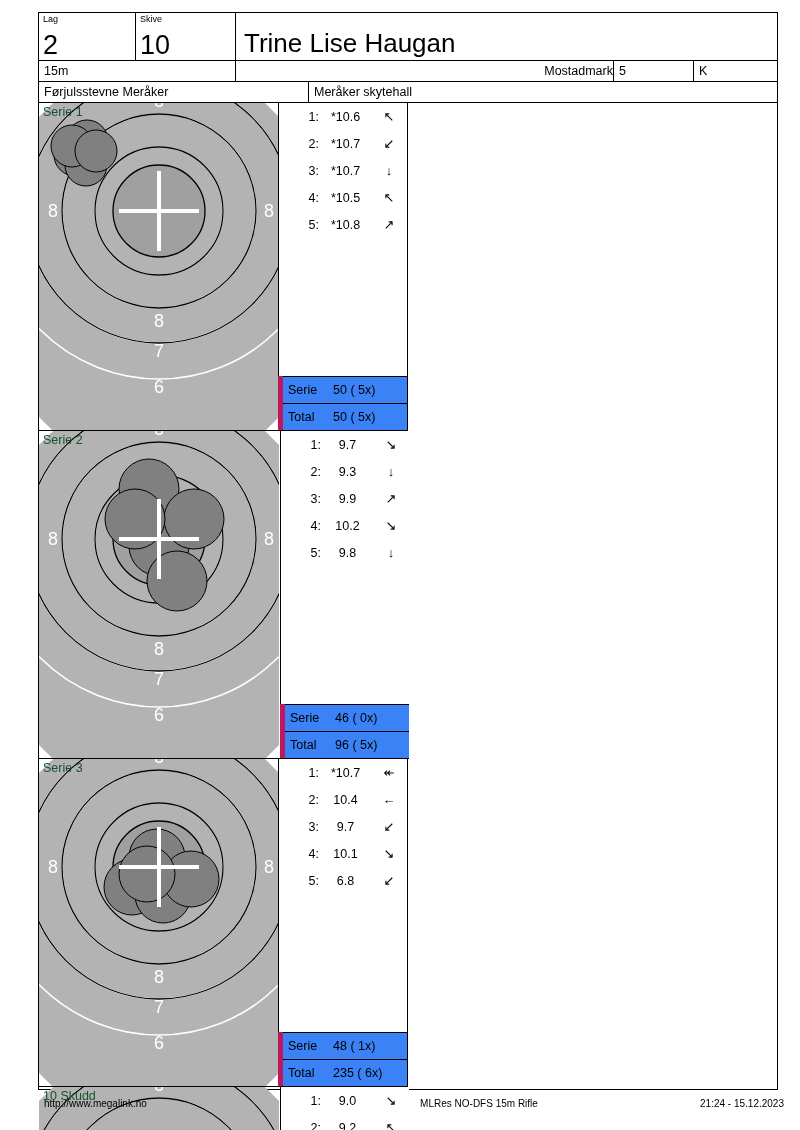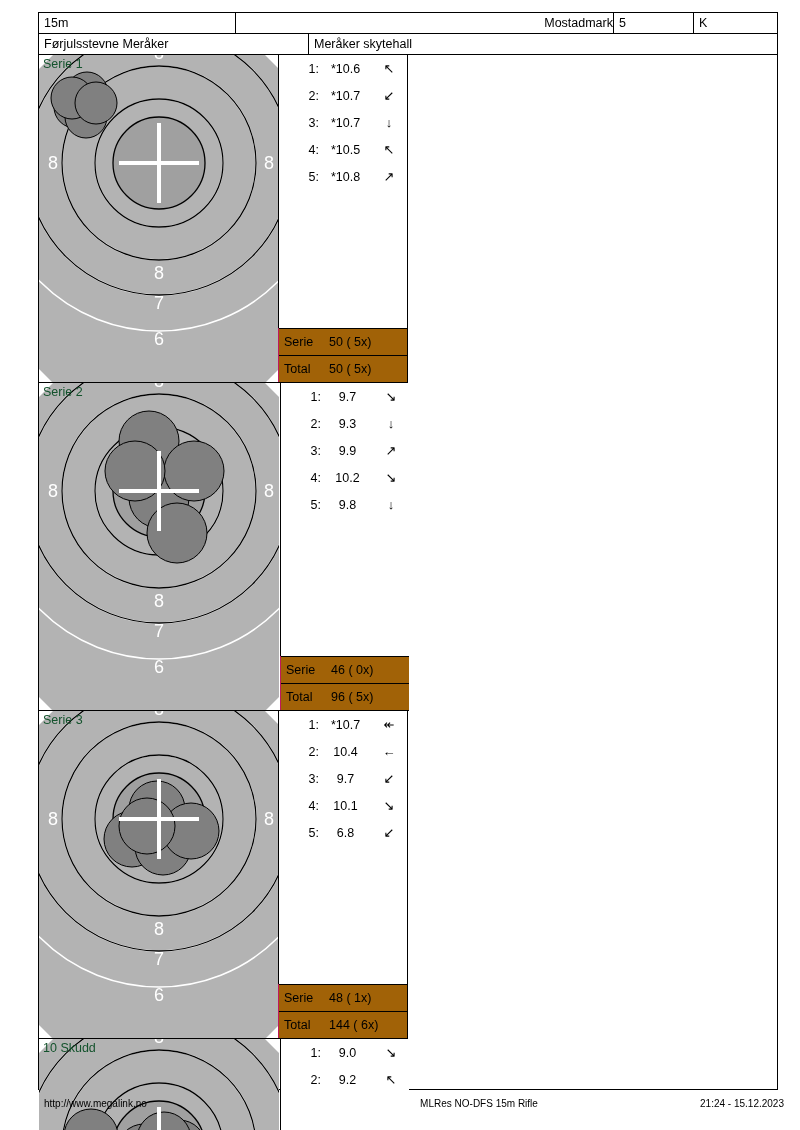--- a/index.html
+++ b/index.html
@@ -51,32 +51,45 @@
   .shots {
     position:absolute; right:0; top:0; width:129px; border-left:1px solid #000;
     background:#fff; z-index:5; height:100%;
   }
   .shot {
     display:flex; font-size:12.5px; height:27px; align-items:center;
   }
   .shot .no { width:40px; text-align:right; }
   .shot .val { width:55px; text-align:center; padding-right:2px; }
   .shot .arr { width:30px; text-align:center; font-size:13px; }
-  .sumbox { position:absolute; right:0; bottom:0; width:129px; border-left:1px solid #be185d; background:#a16207; z-index:7;}
+  .sumbox { position:absolute; right:0; bottom:0; width:129px; border-left:5px solid #be185d; background:#3b82f6; z-index:7;}
   .sumrow { display:flex; height:27px; align-items:center; font-size:12.5px; border-top:1px solid #000; }
   .sumrow .lbl { width:50px; padding-left:5px; }
   .sumrow .v { flex:1; padding-right:6px; }
 
   svg.tgt { display:block; }
 </style>
 </head>
 <body>
 
 <div class="page">
 
+  <div class="hdr-row1">
+    <div class="cell h-lag">
+      <div class="cap">Lag</div>
+      <div class="bigval">2</div>
+    </div>
+    <div class="cell h-skive">
+      <div class="cap">Skive</div>
+      <div class="bigval">10</div>
+    </div>
+    <div class="cell h-name">
+      <div class="nm">Trine Lise Haugan</div>
+    </div>
+  </div>
 
   <div class="hdr-row2">
     <div class="c1">15m</div>
     <div class="c2">Mostadmark</div>
     <div class="c3">5</div>
     <div class="c4">K</div>
   </div>
 
   <div class="hdr-row3">
     <div class="c2">Førjulsstevne Meråker</div>
@@ -277,21 +290,21 @@
         <span class="arr">↙</span>
       </div>
         </div>
         <div class="sumbox">
       <div class="sumrow">
         <span class="lbl">Serie</span>
         <span class="v">48 ( 1x)</span>
       </div>
       <div class="sumrow">
         <span class="lbl">Total</span>
-        <span class="v">144 ( 6x)</span>
+        <span class="v">235 ( 6x)</span>
       </div>
     </div>
       </div>
       <div class="panel right" style="height: 328px; overflow: hidden;">
         <div class="target-wrap" style="height:328px;overflow:hidden;">
           <svg class="tgt" width="240" height="328" viewBox="0 0 240 328" xmlns="http://www.w3.org/2000/svg">
             <path d="M 14 0 L 226 0 L 240 14 L 240 314 L 226 328 L 14 328 L 0 314 L 0 14 Z" fill="#b3b3b3"></path>
             <circle cx="120" cy="108" r="168" fill="none" stroke="#ffffff" stroke-width="1.6"></circle>
             <circle cx="120" cy="108" r="132" fill="none" stroke="#ffffff" stroke-width="1.6"></circle>
             <circle cx="120" cy="108" r="97" fill="none" stroke="#ffffff" stroke-width="1.6"></circle>

